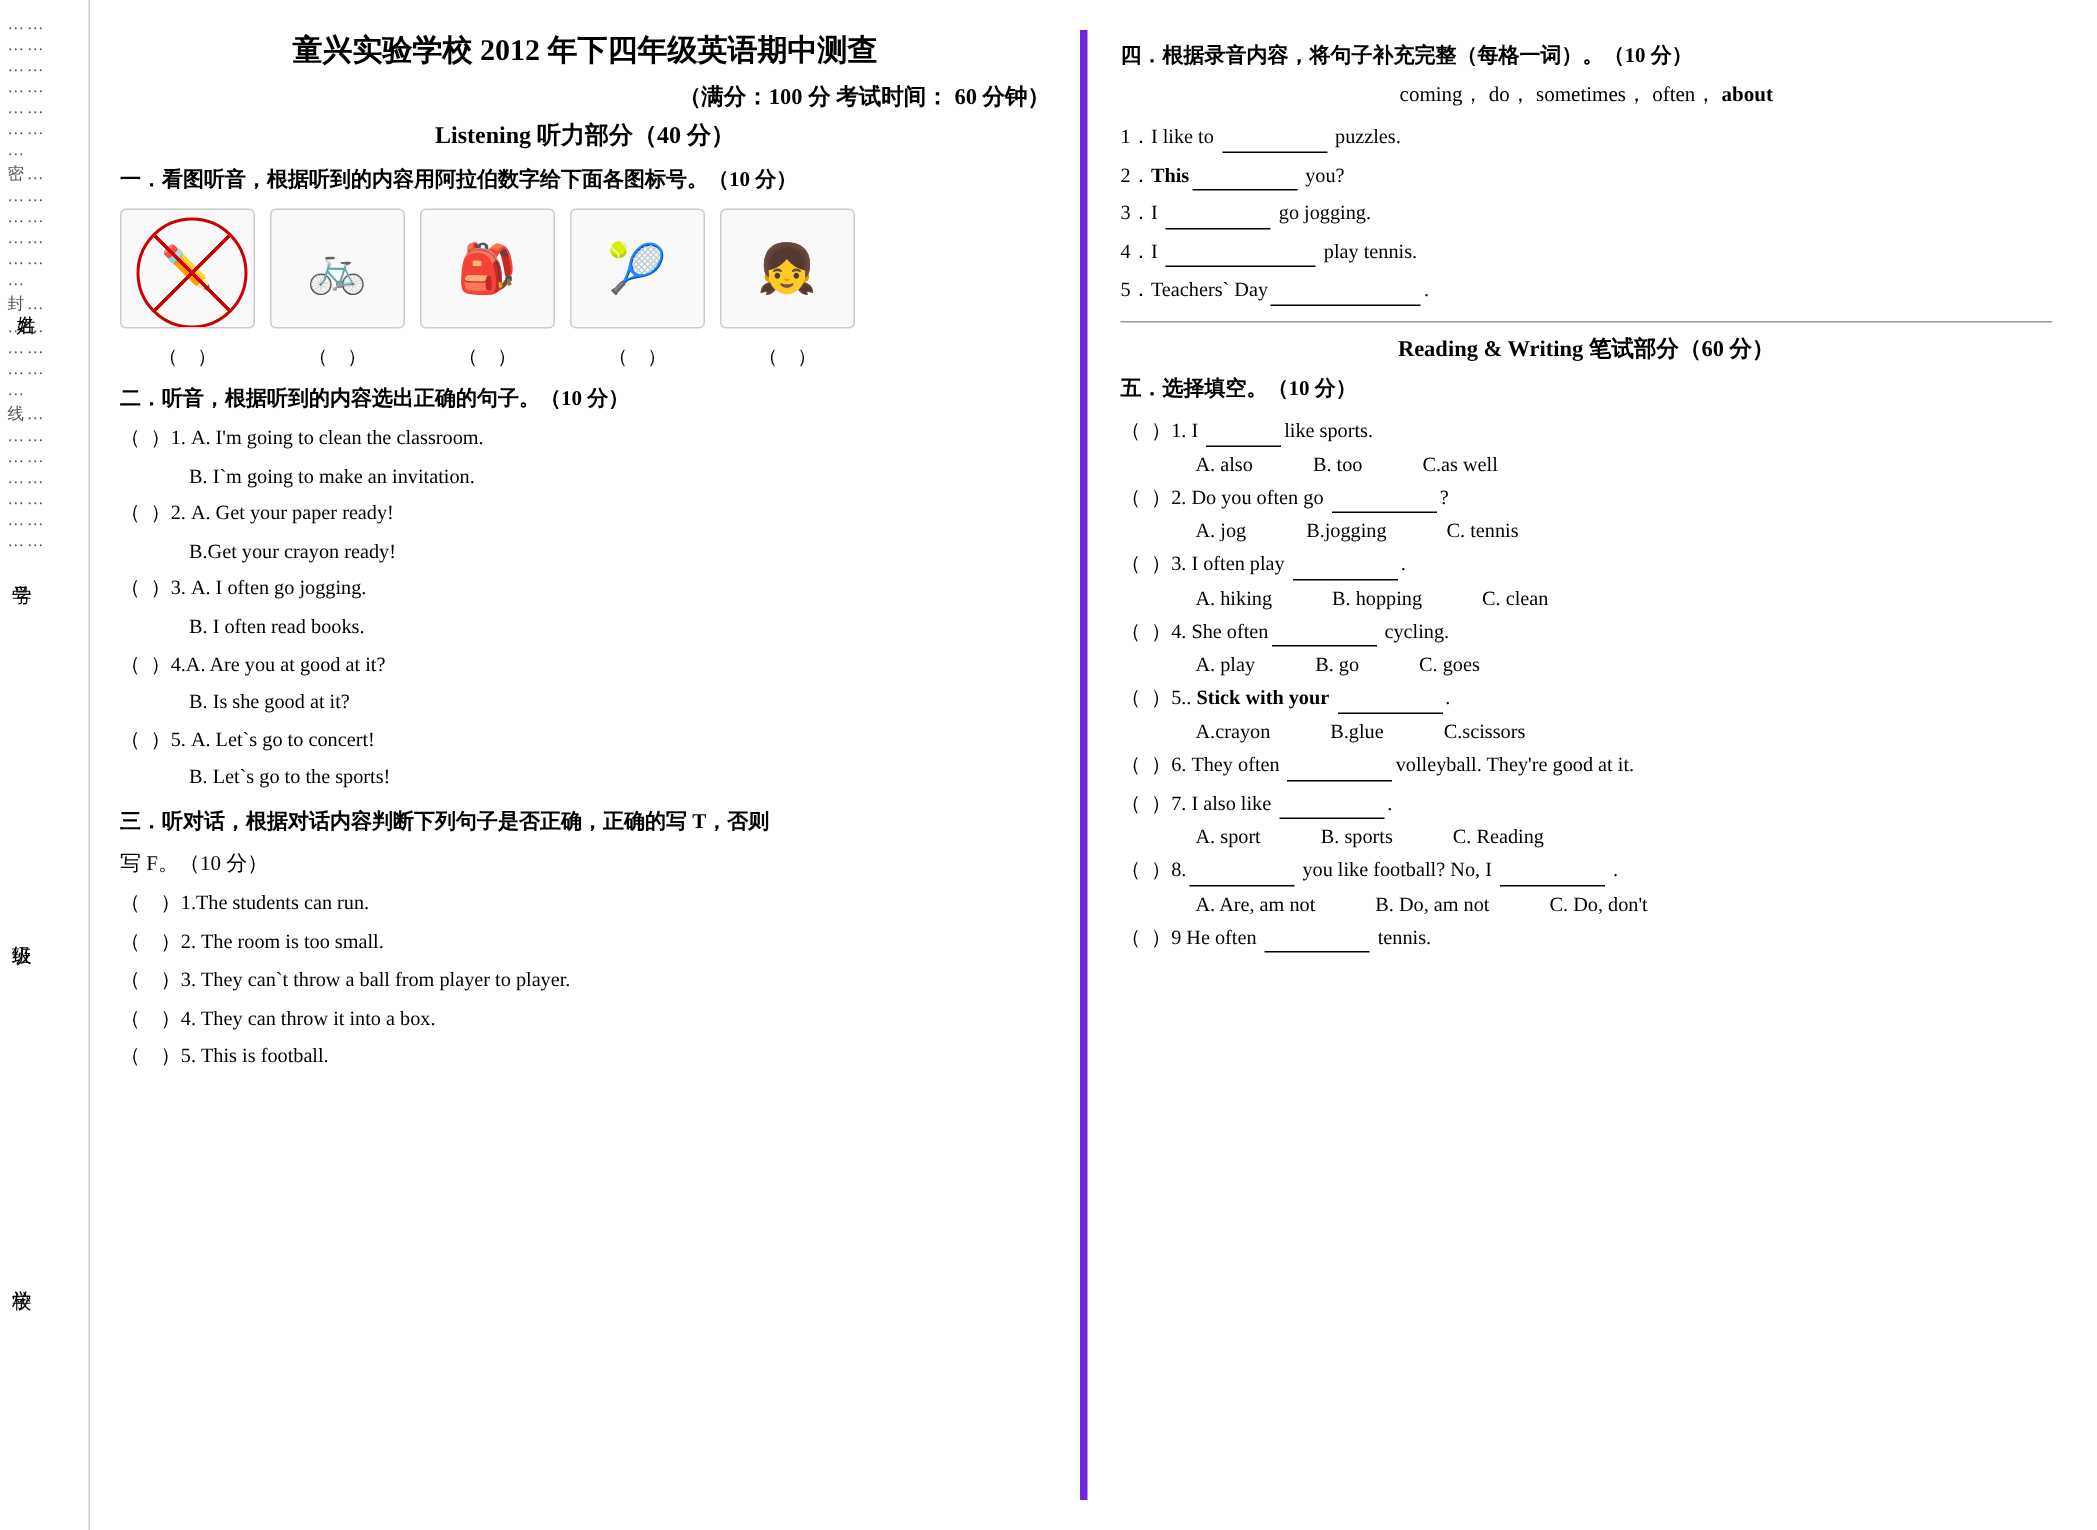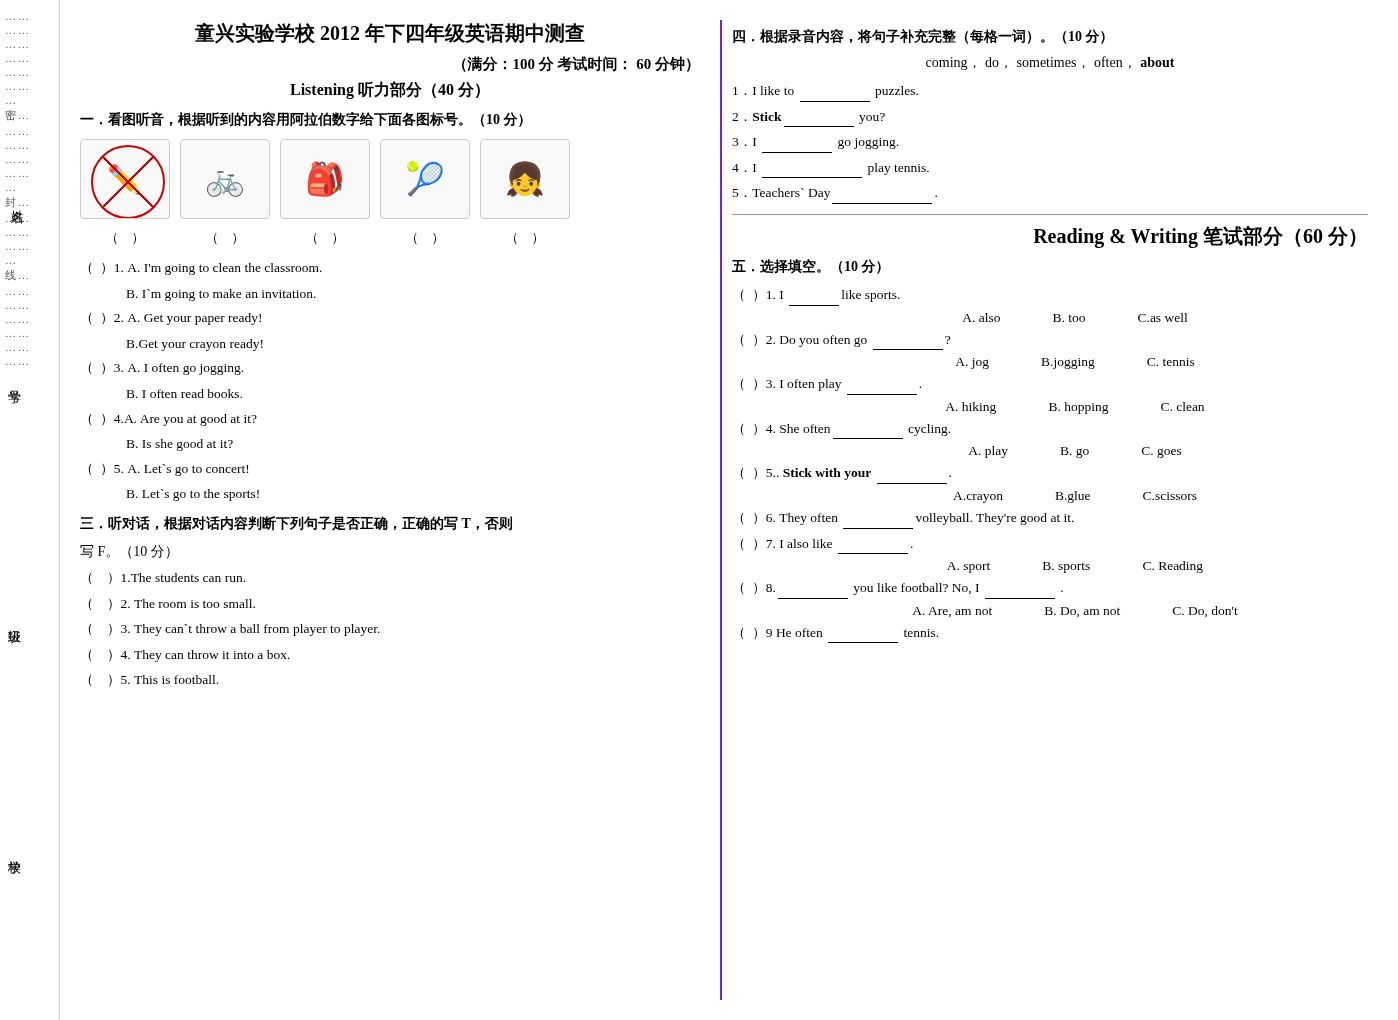--- a/index.html
+++ b/index.html
@@ -55,22 +55,22 @@
     }
 
     .left-column {
       flex: 1;
       max-width: 620px;
     }
 
     .right-column {
       flex: 1;
       max-width: 680px;
-      padding-left: 10px;
-      border-left: 2px solid #6d28d9;
+      padding-left: 22px;
+      border-left: 5px solid #6d28d9;
     }
 
     
     .exam-title {
       text-align: center;
       font-size: 20px;
       font-weight: bold;
       margin-bottom: 8px;
     }
 
@@ -161,42 +161,41 @@
       text-align: center;
       font-size: 13px;
     }
 
     
     .options-row {
       margin-left: 50px;
       margin-bottom: 3px;
       font-size: 13.5px;
       display: flex;
-      gap: 52px;
-      justify-content: center;
+      gap: 40px;
     }
 
     
     .word-bank {
       text-align: center;
       font-size: 14px;
       margin: 8px 0;
     }
 
     
     .right-section-header {
       font-size: 14px;
       font-weight: bold;
       margin-bottom: 8px;
       margin-top: 8px;
     }
 
     .rw-title {
-      text-align: right;
-      font-size: 20px;
+      text-align: center;
+      font-size: 15px;
       font-weight: bold;
       margin: 10px 0 8px 0;
       border-top: 1px solid #999;
       padding-top: 8px;
     }
 
     
     .long-blank {
       display: inline-block;
       border-bottom: 1px solid #000;
@@ -293,20 +292,21 @@
     </div>
 
     <div class="blanks-row">
       <div class="blank-box">（&nbsp;&nbsp;&nbsp;&nbsp;）</div>
       <div class="blank-box">（&nbsp;&nbsp;&nbsp;&nbsp;）</div>
       <div class="blank-box">（&nbsp;&nbsp;&nbsp;&nbsp;）</div>
       <div class="blank-box">（&nbsp;&nbsp;&nbsp;&nbsp;）</div>
       <div class="blank-box">（&nbsp;&nbsp;&nbsp;&nbsp;）</div>
     </div>
 
+    <div class="section-header">二．听音，根据听到的内容选出正确的句子。（10 分）</div>
 
     <div class="question-item">（&nbsp;&nbsp;）1. A. I'm going to clean the classroom.</div>
     <div class="question-sub">B. I`m going to make an invitation.</div>
     <div class="question-item">（&nbsp;&nbsp;）2. A. Get your paper ready!</div>
     <div class="question-sub">B.Get your crayon ready!</div>
     <div class="question-item">（&nbsp;&nbsp;）3. A. I often go jogging.</div>
     <div class="question-sub">B. I often read books.</div>
     <div class="question-item">（&nbsp;&nbsp;）4.A. Are you at good at it?</div>
     <div class="question-sub">B. Is she good at it?</div>
     <div class="question-item">（&nbsp;&nbsp;）5. A. Let`s go to concert!</div>
@@ -323,21 +323,21 @@
 
   </div>
 
   <div class="right-column">
 
     <div class="right-section-header">四．根据录音内容，将句子补充完整（每格一词）。（10 分）</div>
 
     <div class="word-bank">coming，  do，   sometimes，  often，     <span style="font-weight:bold;">about</span></div>
 
     <div class="question-item">1．I like to <span class="medium-blank"></span> puzzles.</div>
-    <div class="question-item">2．<span style="font-weight:bold;">Stick</span><span class="medium-blank"></span> you?</div>
+    <div class="question-item">2．<span style="font-weight:bold;">This</span><span class="medium-blank"></span> you?</div>
     <div class="question-item">3．I <span class="medium-blank"></span> go jogging.</div>
     <div class="question-item">4．I <span class="long-blank"></span> play tennis.</div>
     <div class="question-item">5．Teachers` Day<span class="long-blank"></span>.</div>
 
     <div class="rw-title">Reading &amp; Writing 笔试部分（60 分）</div>
 
     <div class="right-section-header">五．选择填空。（10 分）</div>
 
     <div class="question-item">（&nbsp;&nbsp;）1. I <span class="short-blank"></span>like sports.</div>
     <div class="options-row">

